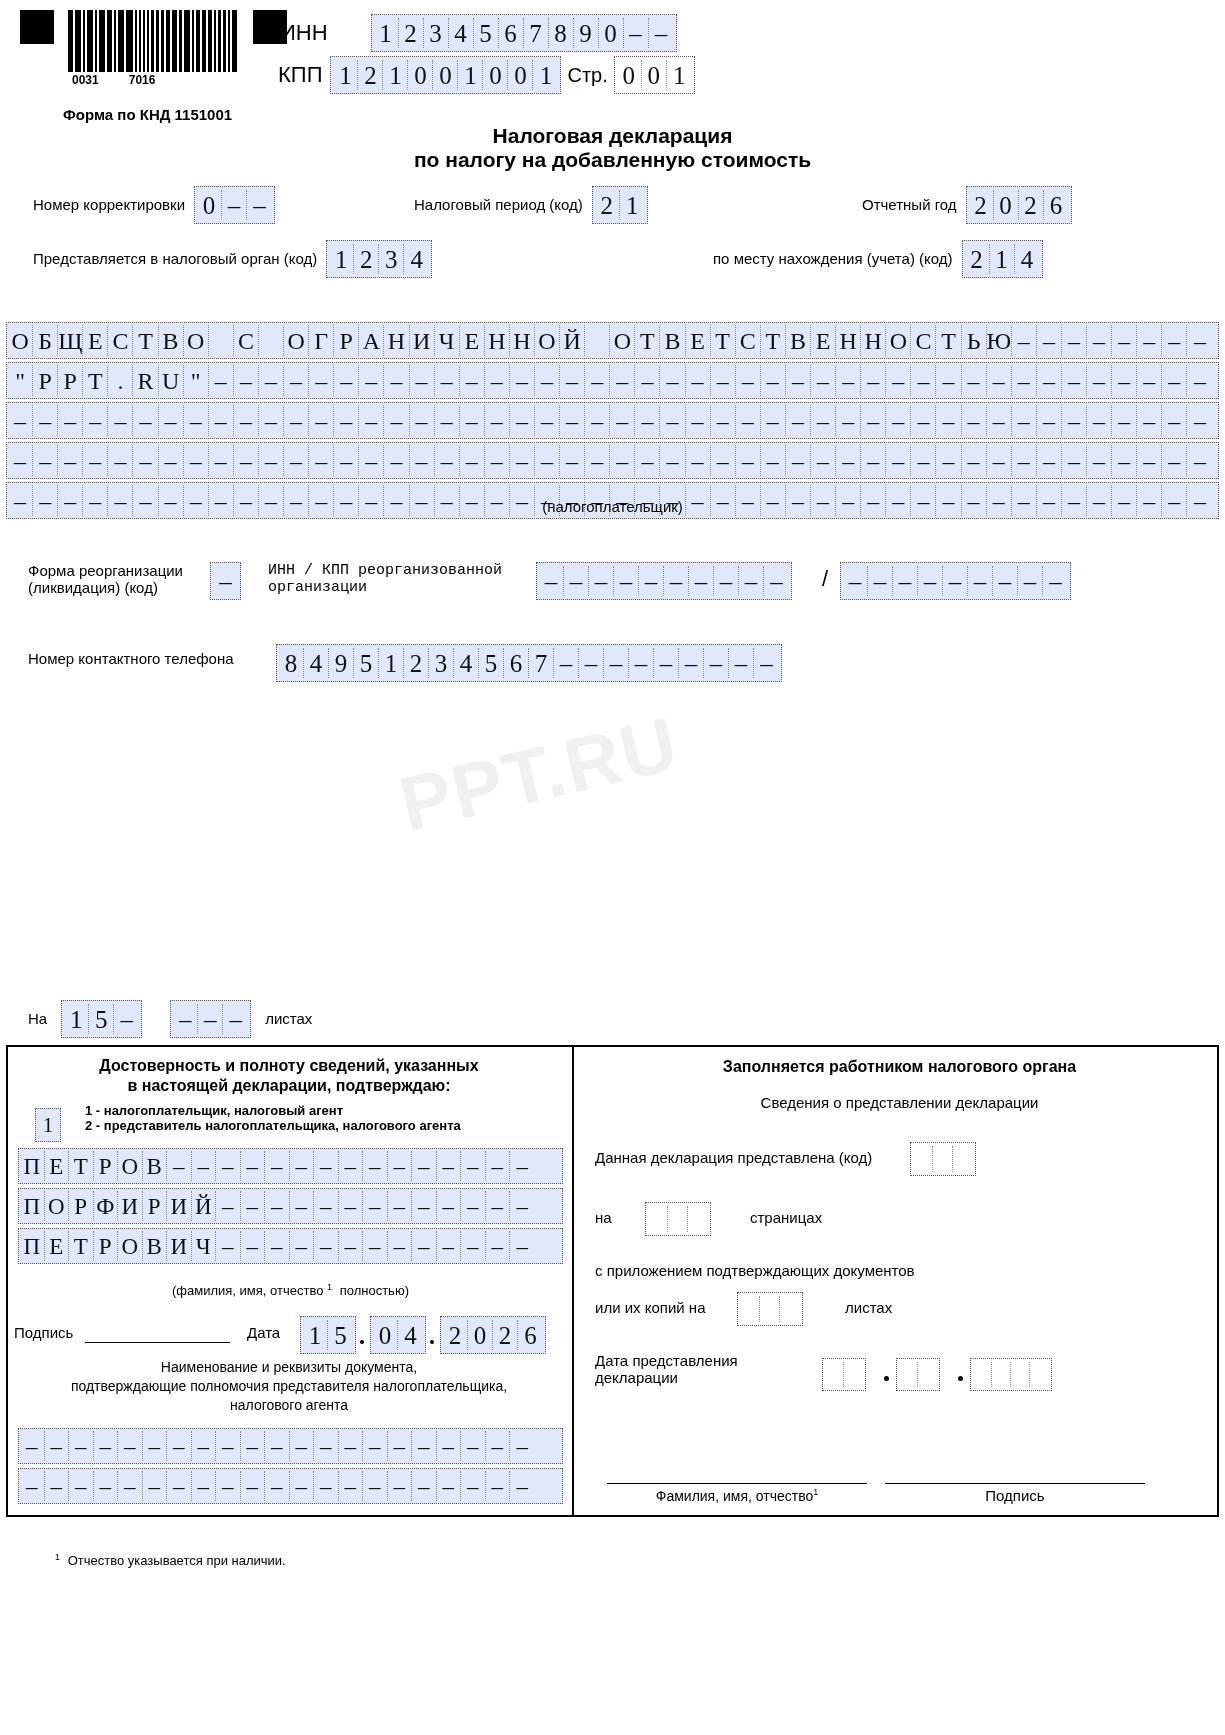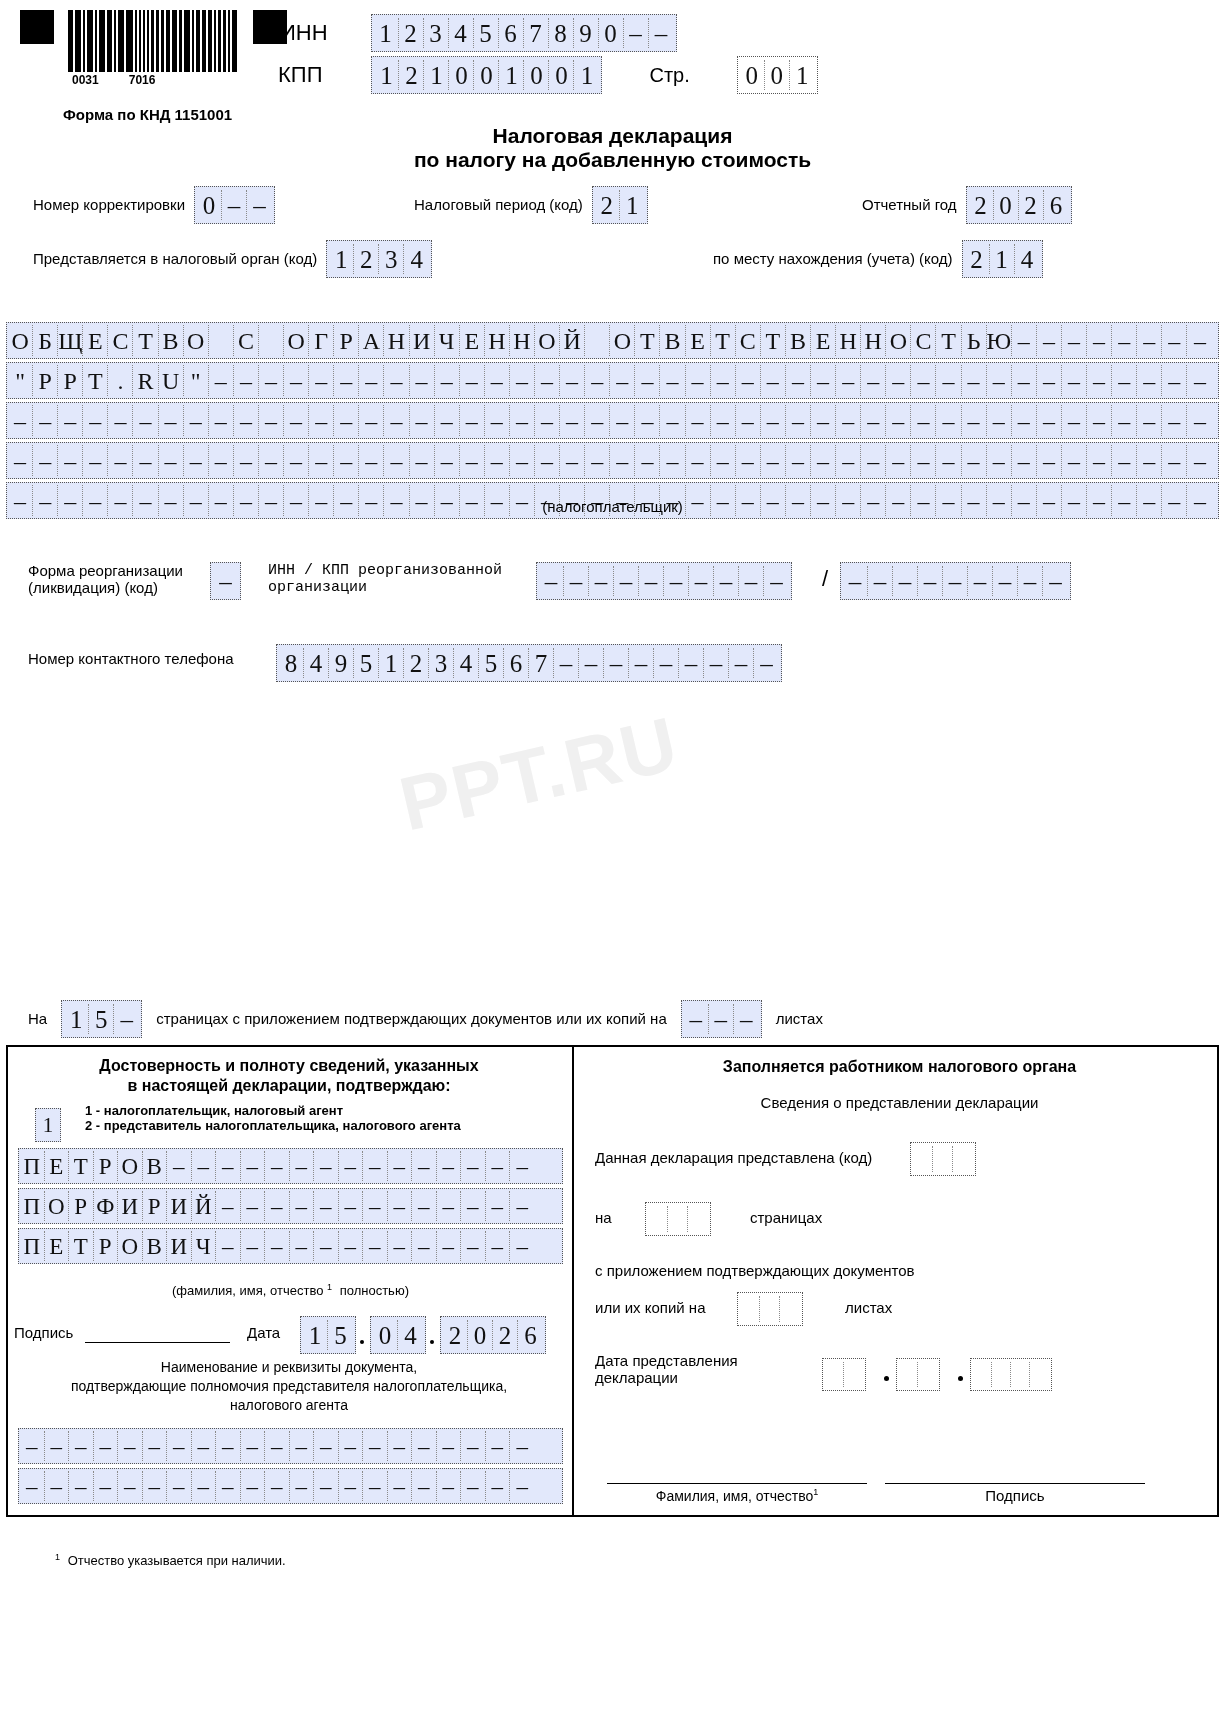--- a/index.html
+++ b/index.html
@@ -116,21 +116,21 @@
       <div class="cell">6</div>
       <div class="cell">7</div>
       <div class="cell">8</div>
       <div class="cell">9</div>
       <div class="cell">0</div>
       <div class="cell">–</div>
       <div class="cell">–</div>
     </div>
 </div>
 
-<div class="abs" style="left:278px;top:56px;display:flex;align-items:center;gap:41px;">
+<div class="abs" style="left:278px;top:56px;display:flex;align-items:center;">
   <span class="lbl" style="font-size:22px;margin-right:8px;">КПП</span>
   <div class="cells" id="kpp-cells">
       <div class="cell">1</div>
       <div class="cell">2</div>
       <div class="cell">1</div>
       <div class="cell">0</div>
       <div class="cell">0</div>
       <div class="cell">1</div>
       <div class="cell">0</div>
       <div class="cell">0</div>
@@ -508,21 +508,20 @@
 
 <div class="wm" style="left:398px;top:730px;">PPT.RU</div>
 
 <div class="abs" style="left:28px;top:1000px;display:flex;align-items:center;">
   <span class="lbl">На</span>
   <div class="cells" id="pages-cells" style="margin:0 14px;">
       <div class="cell">1</div>
       <div class="cell">5</div>
       <div class="cell">–</div>
     </div>
-  <span class="lbl">страницах с приложением подтверждающих документов или их копий на</span>
   <div class="cells" id="sheets-cells" style="margin:0 14px;">
       <div class="cell">–</div>
       <div class="cell">–</div>
       <div class="cell">–</div>
     </div>
   <span class="lbl">листах</span>
 </div>
 
 <div class="abs hr" style="left:6px;top:1045px;width:1213px;"></div>
 <div class="abs vr" style="left:572px;top:1045px;height:470px;"></div>

